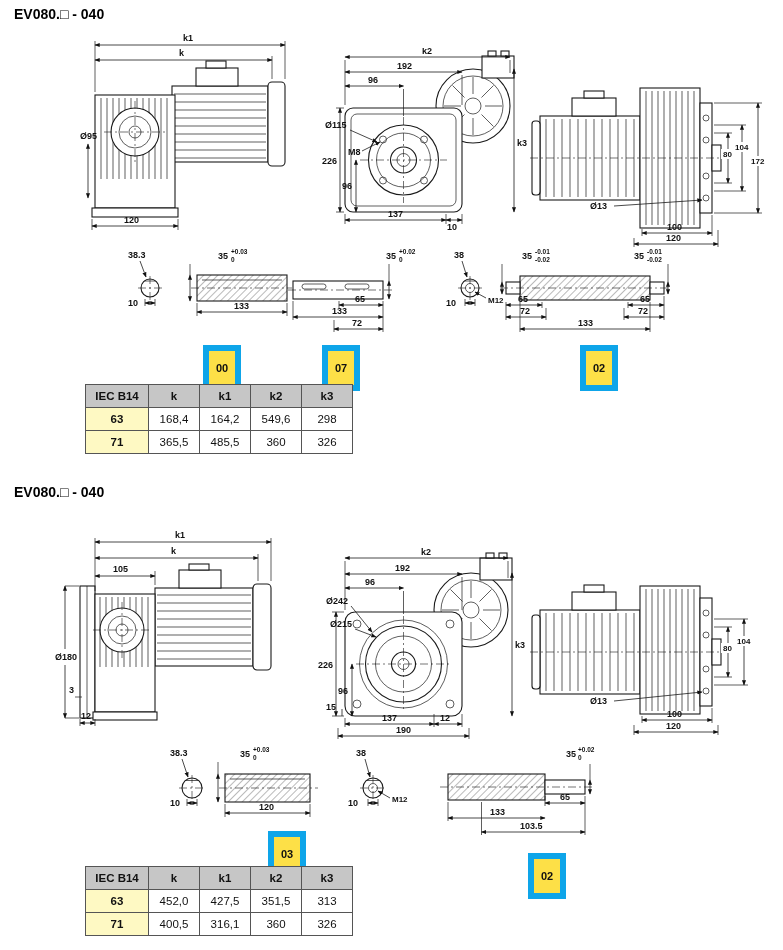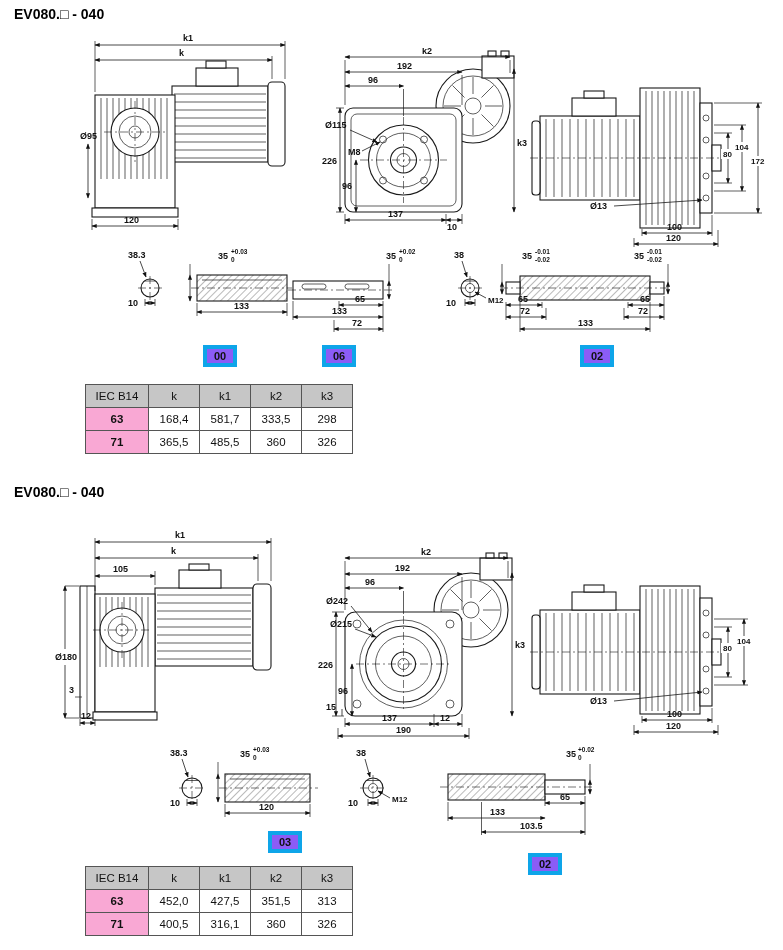--- a/index.html
+++ b/index.html
@@ -1,26 +1,26 @@
 <!DOCTYPE html>
 <html><head>
 <meta charset="utf-8">
 <style>
   html,body{margin:0;padding:0;background:#fff;}
   .sheet{position:relative;width:783px;height:950px;background:#fff;overflow:hidden;
          font-family:"Liberation Sans",sans-serif;}
   .sec-title{position:absolute;font:bold 14px "Liberation Sans",sans-serif;color:#000;}
   .view{position:absolute;}
-  .tag{position:absolute;border:4px solid #0ea5e9;background:#8b5cf6;
-       font:bold 11px "Liberation Sans",sans-serif;padding:1px 7px;color:#111;}
+  .tag{position:absolute;border:6px solid #0ea5e9;background:#fde047;
+       font:bold 11px "Liberation Sans",sans-serif;padding:11px 7px;color:#111;}
   .dimtable{position:absolute;border-collapse:collapse;font:11.5px "Liberation Sans",sans-serif;color:#111;}
   .dimtable th,.dimtable td{border:1px solid #555;text-align:center;padding:3px 5px;min-width:40px;height:16px;}
-  .dimtable th{background:#c6c6c6;font-weight:normal;}
+  .dimtable th{background:#c6c6c6;font-weight:bold;}
   .dimtable th:first-child{min-width:52px;}
-  .dimtable td.rowhead{background:#f9a8d4;font-weight:bold;}
+  .dimtable td.rowhead{background:#fef9c3;font-weight:bold;}
   
   svg text{fill:#111;font-family:"Liberation Sans",sans-serif;font-weight:bold;}
   .t9{font-size:9px}.t8{font-size:8px}.t6{font-size:6.5px}
   .p{fill:#fff;stroke:#1a1a1a;stroke-width:1.1}
   .pt{fill:none;stroke:#1a1a1a;stroke-width:0.7}
   .dl{stroke:#1a1a1a;stroke-width:0.8;fill:none}
   .cl{stroke:#1a1a1a;stroke-width:0.6;stroke-dasharray:8 3 2 3;fill:none}
   .ht{fill:url(#hb);stroke:#1a1a1a;stroke-width:1.1}
   .wb{fill:#fff;stroke:none}
 </style>
@@ -330,37 +330,37 @@
   <text class="t6" x="205" y="8">-0.01</text>
   <text class="t6" x="205" y="16">-0.02</text>
   <text class="t9" x="76" y="56">65</text>
   <text class="t9" x="78" y="68">72</text>
   <text class="t9" x="136" y="80">133</text>
   <text class="t9" x="198" y="56">65</text>
   <text class="t9" x="196" y="68">72</text>
 </svg>
 
 <div class="tag" style="left:203px;top:345px">00</div>
-<div class="tag" style="left:322px;top:345px">06</div>
+<div class="tag" style="left:322px;top:345px">07</div>
 <div class="tag" style="left:580px;top:345px">02</div>
 
 <table class="dimtable" style="left:85px;top:384px">
   <tbody>
         <tr>
     <th>IEC B14</th>
     <th>k</th>
     <th>k1</th>
     <th>k2</th>
     <th>k3</th>
   </tr>
   <tr>
     <td class="rowhead">63</td>
     <td>168,4</td>
-    <td>581,7</td>
-    <td>333,5</td>
+    <td>164,2</td>
+    <td>549,6</td>
     <td>298</td>
   </tr>
   <tr>
     <td class="rowhead">71</td>
     <td>365,5</td>
     <td>485,5</td>
     <td>360</td>
     <td>326</td>
   </tr>
 </tbody>

